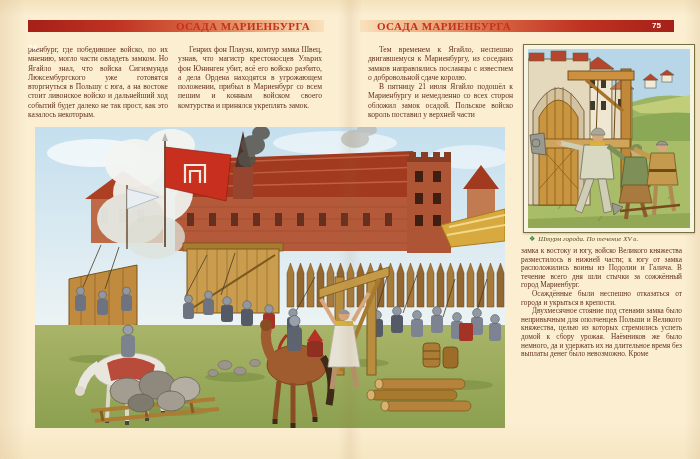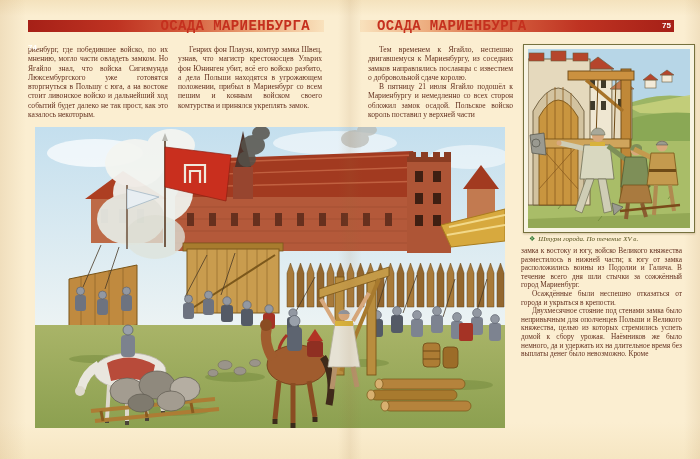--- a/index.html
+++ b/index.html
@@ -21,22 +21,22 @@
     background:linear-gradient(90deg,rgba(150,105,55,0),rgba(150,105,55,.10) 50%,rgba(150,105,55,0));}
 
   
   .bar{position:absolute;top:20px;height:12px;display:flex;align-items:center;z-index:5;}
   .bar-left{left:28px;width:296px;
     background:linear-gradient(90deg,#a62017 0%,#bf3322 30%,#d6603f 55%,#ecab7d 78%,#f9e2bd 100%);}
   .bar-right{left:360px;width:314px;
     background:linear-gradient(270deg,#a62017 0%,#bf3322 30%,#d6603f 55%,#ecab7d 78%,#f9e2bd 100%);}
   .page-num{font-family:"Liberation Sans",sans-serif;font-weight:bold;font-size:8px;color:#ffffff;line-height:12px;}
   .bar-left .page-num{margin-top:44px;}
-  .bar-right .page-num{position:absolute;right:3px;}
-  .bar-title{font-family:Liberation Mono, monospace;font-weight:bold;font-size:14px;letter-spacing:.4px;color:#c5301e;line-height:12px;}
+  .bar-right .page-num{position:absolute;right:13px;}
+  .bar-title{font-family:Liberation Serif, serif;font-weight:bold;font-size:11px;letter-spacing:.4px;color:#c5301e;line-height:12px;}
   .bar-left .bar-title{position:absolute;right:14px;}
   .bar-right .bar-title{position:absolute;left:17px;}
 
   
   .col{position:absolute;text-align:justify;color:#63301f;z-index:4;}
   .col p{margin:0;text-indent:11px;}
   .col p.cont{text-indent:0;}
   .col-top{font-size:7.6px;line-height:9.3px;}
   #col1{left:28px;top:45px;width:140px;}
   #col2{left:178px;top:45px;width:144px;}
@@ -69,21 +69,21 @@
 </div>
 <div class="bar bar-right">
   <span class="bar-title">ОСАДА МАРИЕНБУРГА</span>
   <span class="page-num">75</span>
 </div>
 
 <div id="col1" class="col col-top">
   <p class="cont">риенбург, где победившее войско, по их мнению, могло части овладеть замком. Но Ягайло знал, что войска Сигизмунда Люксембургского уже готовятся вторгнуться в Польшу с юга, а на востоке стоит ливонское войско и дальнейший ход событий будет далеко не так прост, как это казалось некоторым.</p>
 </div>
 <div id="col2" class="col col-top">
-  <p>Генрих фон Плауэн, комтур замка Швец, узнав, что магистр крестоносцев Ульрих фон Юнинген убит, всё его войско разбито, а дела Польши находятся в угрожающем положении, прибыл в Мариенбург со всем пешим и конным войском своего комтурства и принялся укреплять замок.</p>
+  <p>Генрих фон Плауэн, комтур замка Швец, узнав, что магистр крестоносцев Ульрих фон Юнинген убит, всё его войско разбито, а дела Ордена находятся в угрожающем положении, прибыл в Мариенбург со всем пешим и конным войском своего комтурства и принялся укреплять замок.</p>
 </div>
 
 <div id="col3" class="col col-top">
   <p>Тем временем к Ягайло, неспешно двигавшемуся к Мариенбургу, из соседних замков направлялись посланцы с известием о добровольной сдаче королю.</p>
   <p>В пятницу 21 июля Ягайло подошёл к Мариенбургу и немедленно со всех сторон обложил замок осадой. Польское войско король поставил у верхней части</p>
 </div>
 
 <figure class="engraving" style="margin:0">
   <svg viewBox="0 0 162 179" preserveAspectRatio="none">
 

